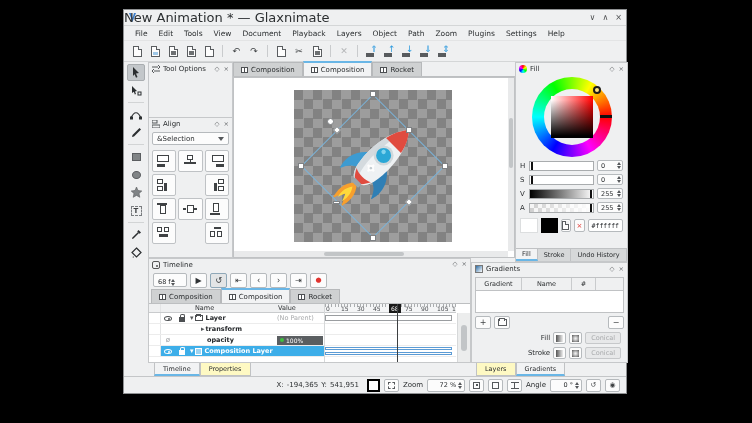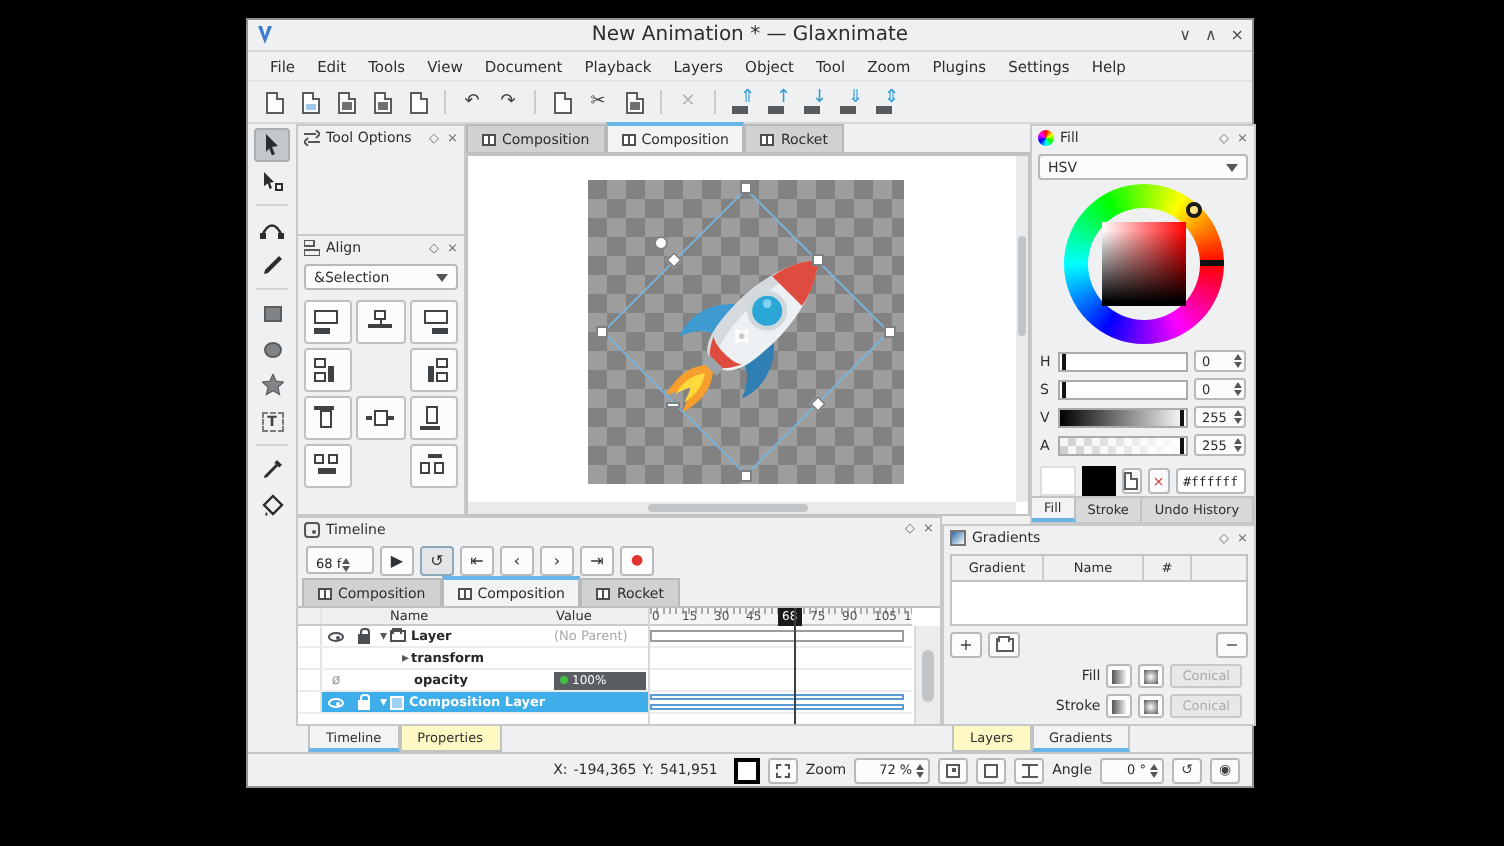--- a/index.html
+++ b/index.html
@@ -5,21 +5,21 @@
   * { margin:0; padding:0; box-sizing:border-box; }
   html,body { width:752px; height:423px; background:#000; overflow:hidden;
     font-family:"DejaVu Sans","Liberation Sans",sans-serif; }
   .stage { position:relative; width:752px; height:423px; background:#000; }
   .window { position:absolute; left:123px; top:9px; width:504px; height:385px;
     background:#eff0f1; border:1px solid #8f9193; font-size:7.5px; color:#232629; }
 
   
   .titlebar { position:relative; height:16px; display:flex; align-items:center;
     border-bottom:1px solid #d4d6d7; padding:0 4px; }
-  .title { position:absolute; left:0; right:0; text-align:center; font-size:10px; color:#2b2e30; }
+  .title { position:absolute; left:0; right:0; text-align:left; font-size:13px; color:#2b2e30; }
   .win-btns { margin-left:auto; display:flex; gap:7px; z-index:2; }
   .win-btns span { font-size:8px; color:#4d4f51; line-height:8px; cursor:default; }
 
   
   .menubar { height:15px; display:flex; align-items:center; padding:0 6px; gap:1px;
     border-bottom:1px solid #e3e4e5; }
   .menubar span { padding:2px 5px; font-size:7.5px; color:#2b2e30; }
 
   
   .toolbar { height:21px; display:flex; align-items:center; padding:0 5px; gap:2px;
@@ -254,21 +254,21 @@
 
     <div class="menubar">
       <span>File</span>
       <span>Edit</span>
       <span>Tools</span>
       <span>View</span>
       <span>Document</span>
       <span>Playback</span>
       <span>Layers</span>
       <span>Object</span>
-      <span>Tool</span>
+      <span>Path</span>
       <span>Zoom</span>
       <span>Plugins</span>
       <span>Settings</span>
       <span>Help</span>
     </div>
 
     <div class="toolbar">
       <span class="tbtn">
           <span class="mi-doc"></span>
         </span>
@@ -551,24 +551,20 @@
       </div>
 
       <div class="panel" style="left:391px; top:0; width:113px; height:200px;">
         <div class="phead">
           <span class="wheelico"></span>
           <span class="ptitle">Fill</span>
           <span class="pbtns">
             <span>◇</span>
             <span>×</span>
           </span>
-        </div>
-        <div class="combo">
-          <span>HSV</span>
-          <span class="carr"></span>
         </div>
         <div class="wheel">
           <div class="sv"></div>
           <div class="wmark"></div>
           <div class="wtick"></div>
         </div>
         <div class="srow">
           <span class="slabel">H</span>
           <div class="groove cursL"></div>
           <div class="spin">

